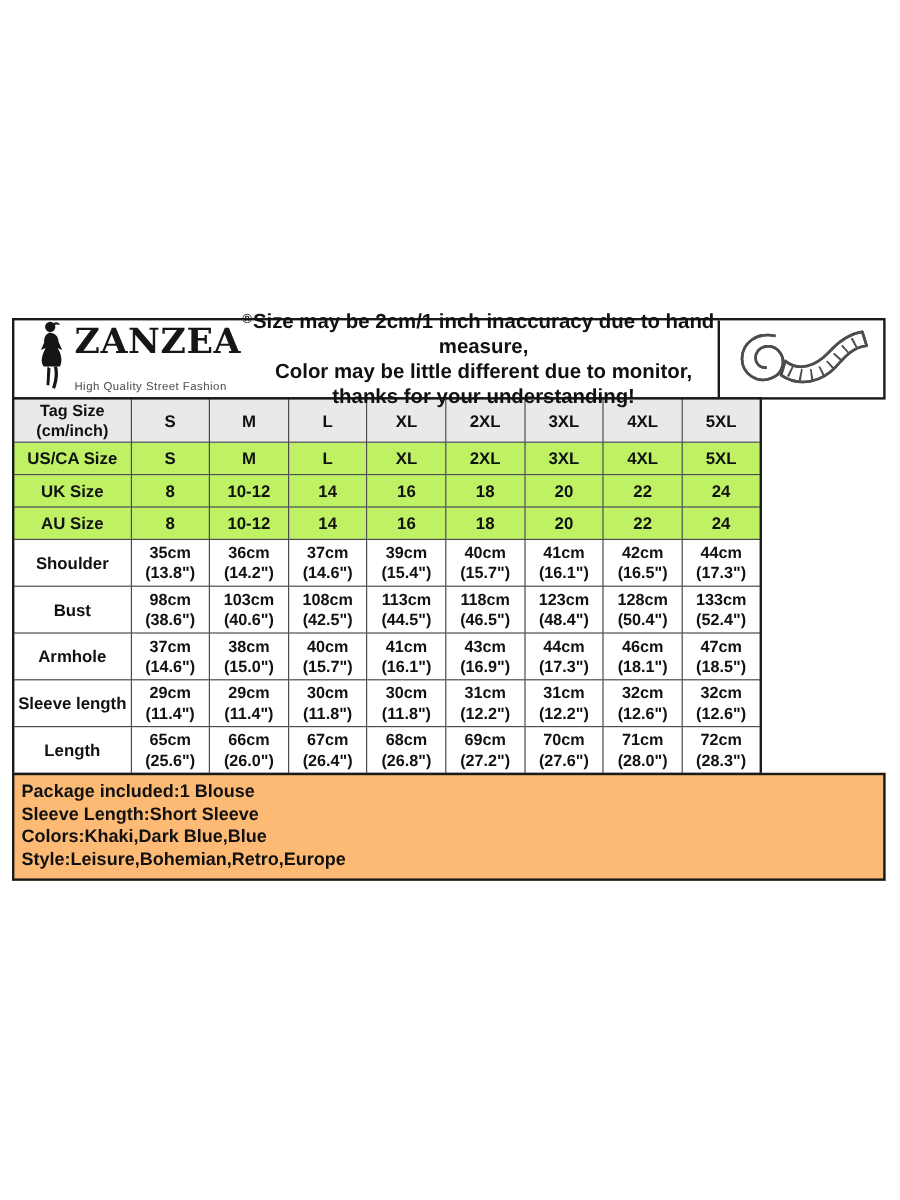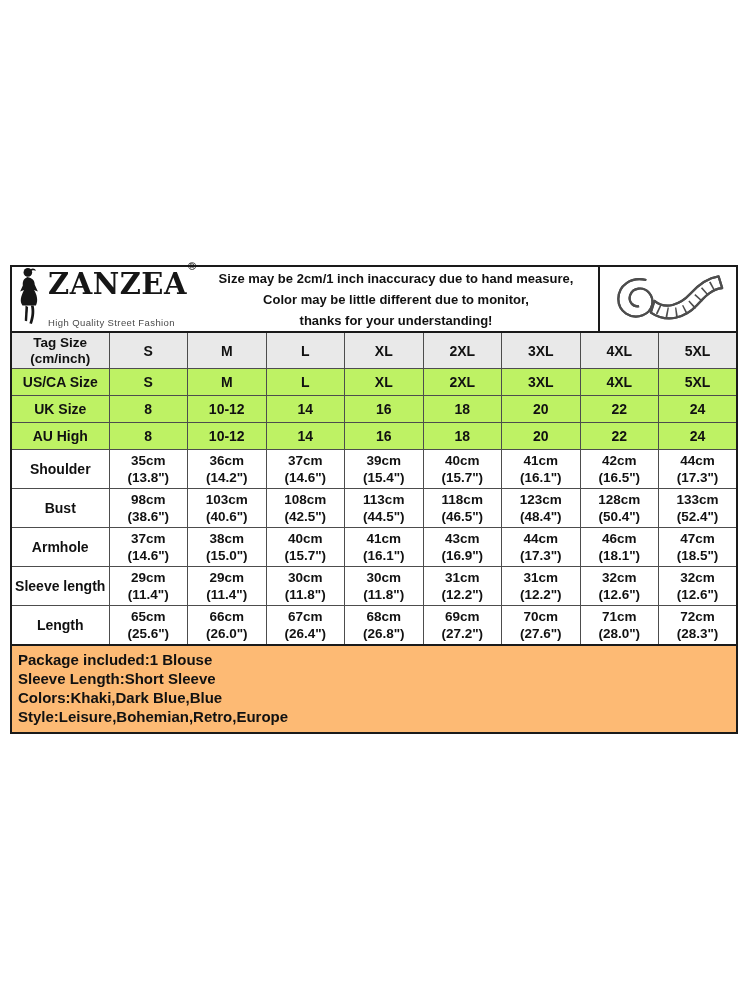--- a/index.html
+++ b/index.html
@@ -21,20 +21,21 @@
   .header-box {
     display: flex;
     align-items: stretch;
     border: 2px solid #1a1a1a;
     height: 64px;
     background: #fff;
   }
   .logo-area {
     display: flex;
     align-items: center;
+    padding-left: 14px;
     width: 182px;
     flex: none;
   }
   .logo-figure { flex: none; margin-right: 2px; }
   .logo-textwrap { display: flex; flex-direction: column; line-height: 1; }
   .logo-word {
     font-family: "DejaVu Serif", serif;
     font-weight: bold;
     font-size: 29px;
     color: #161616;
@@ -56,36 +57,36 @@
     margin-top: 19px;
     white-space: nowrap;
   }
   .notice-area {
     flex: 1;
     display: flex;
     flex-direction: column;
     justify-content: center;
     text-align: center;
     font-weight: bold;
-    font-size: 13px;
+    font-size: 17px;
     line-height: 21px;
     color: #111;
   }
   .tape-area {
     flex: none;
     width: 136px;
     border-left: 2px solid #1a1a1a;
     display: flex;
     align-items: center;
     justify-content: center;
   }
 
   
   table.size-table {
-    width: 728px;
+    width: 625px;
     margin-top: -2px;
     border-collapse: collapse;
     table-layout: fixed;
     border: 2px solid #1a1a1a;
     font-weight: bold;
     color: #111;
   }
   table.size-table td {
     border: 1px solid #4d4d4d;
     text-align: center;
@@ -203,21 +204,21 @@
           <td>8</td>
           <td>10-12</td>
           <td>14</td>
           <td>16</td>
           <td>18</td>
           <td>20</td>
           <td>22</td>
           <td>24</td>
         </tr>
         <tr class="row-size">
-          <td class="label-cell">AU High</td>
+          <td class="label-cell">AU Size</td>
           <td>8</td>
           <td>10-12</td>
           <td>14</td>
           <td>16</td>
           <td>18</td>
           <td>20</td>
           <td>22</td>
           <td>24</td>
         </tr>
         <tr class="row-measure">

